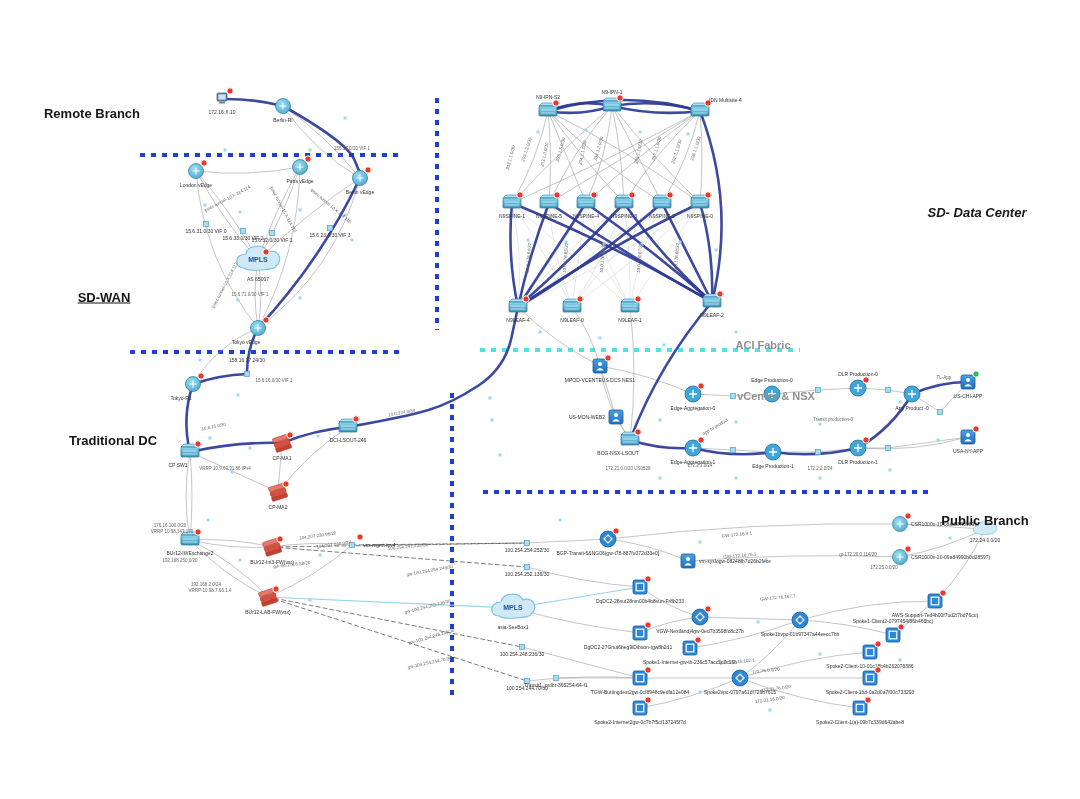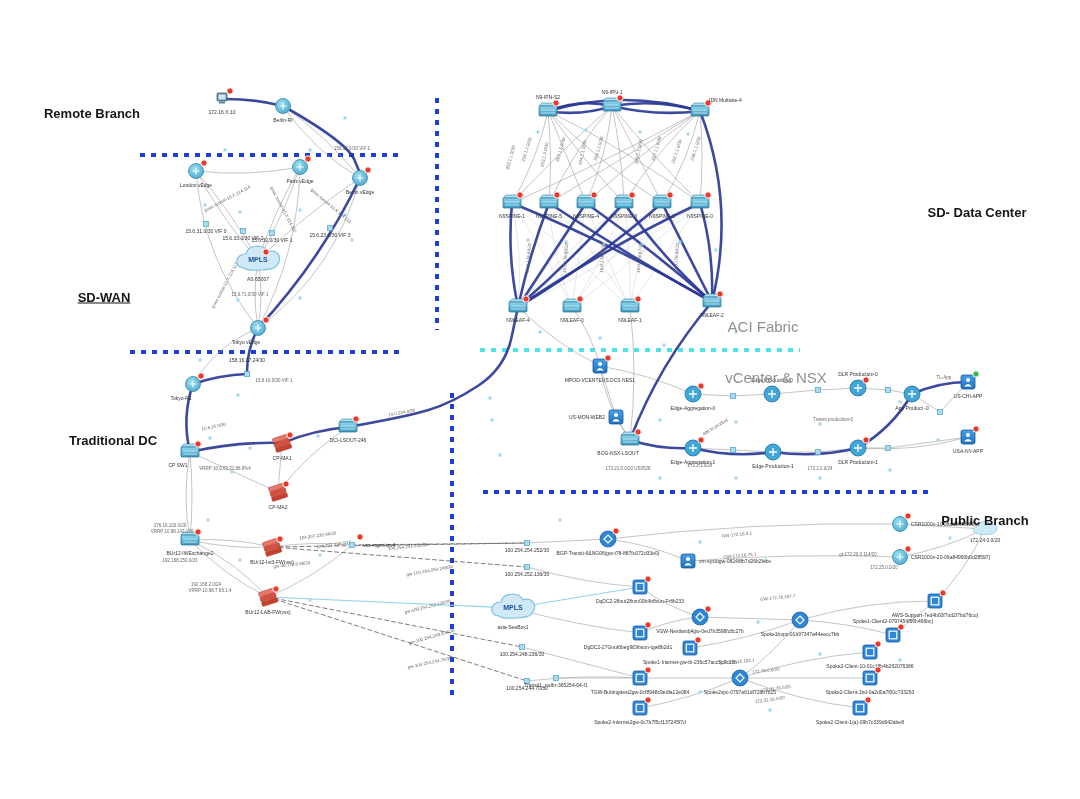--- a/index.html
+++ b/index.html
@@ -2,21 +2,21 @@
 <html><head>
 <meta charset="utf-8">
 <style>
   html,body{margin:0;padding:0;background:#fff;}
   .canvas{position:relative;width:1080px;height:799px;background:#ffffff;overflow:hidden;
           font-family:"Liberation Sans",sans-serif;}
   svg{position:absolute;left:0;top:0;}
   .section-label{position:absolute;transform:translate(-50%,-50%);font-size:13px;color:#161616;
                  white-space:nowrap;pointer-events:none;}
   .section-label.bold{font-weight:bold;}
-  .section-label.muted{color:#8f8f8f;font-weight:normal;font-size:15px;}
+  .section-label.muted{color:#8f8f8f;font-weight:bold;font-size:11px;margin-top:19px;}
 </style>
 </head>
 <body>
 
 <div class="canvas">
   <svg width="1080" height="799" viewBox="0 0 1080 799">
     <defs>
       <linearGradient id="gBox" x1="0" y1="0" x2="0" y2="1">
         <stop offset="0" stop-color="#8fd6ee"></stop>
           <stop offset="1" stop-color="#3d99c0"></stop>
@@ -742,17 +742,17 @@
         <text x="737" y="663" text-anchor="middle" font-size="4.5" fill="#666" font-family="&quot;Liberation Sans&quot;,sans-serif" transform="rotate(-5 737 663)">GW-172.16.102.1</text>
         <text x="766" y="672" text-anchor="middle" font-size="4.5" fill="#666" font-family="&quot;Liberation Sans&quot;,sans-serif" transform="rotate(-6 766 672)">172.76.0.0/20</text>
         <text x="776" y="690" text-anchor="middle" font-size="4.5" fill="#666" font-family="&quot;Liberation Sans&quot;,sans-serif" transform="rotate(-8 776 690)">172.31.76.0/20</text>
         <text x="770" y="701" text-anchor="middle" font-size="4.5" fill="#666" font-family="&quot;Liberation Sans&quot;,sans-serif" transform="rotate(-8 770 701)">172.31.16.0/20</text>
       </g>
   </svg>
 
   <div class="section-label bold" style="left: 92px; top: 113px;">Remote Branch</div>
   <div class="section-label bold" style="left: 104px; top: 297px; text-decoration: underline;">SD-WAN</div>
   <div class="section-label bold" style="left: 113px; top: 440px; text-align: right;">Traditional DC</div>
-  <div class="section-label bold" style="left: 977px; top: 212px;">SD- Data Center</div>
+  <div class="section-label bold" style="left: 977px; top: 212px; font-style: italic;">SD- Data Center</div>
   <div class="section-label muted" style="left: 763px; top: 326px;">ACI Fabric</div>
   <div class="section-label muted" style="left: 776px; top: 377px;">vCenter &amp; NSX</div>
   <div class="section-label bold" style="left: 985px; top: 520px;">Public Branch</div>
 </div>
 
 </body></html>

